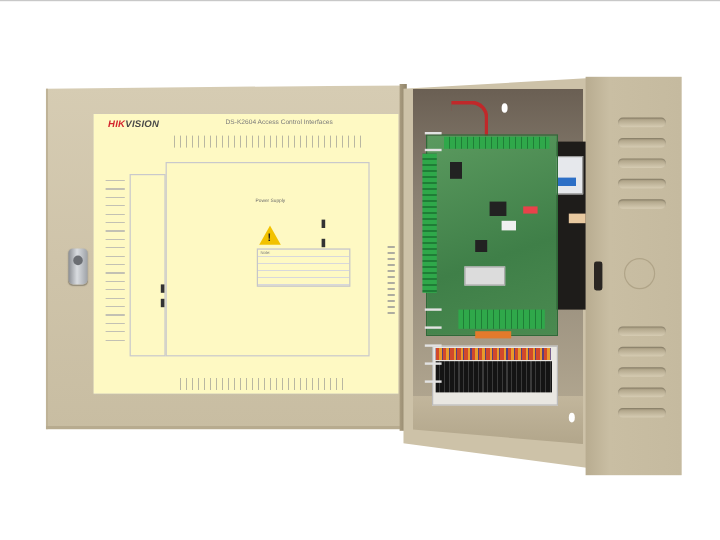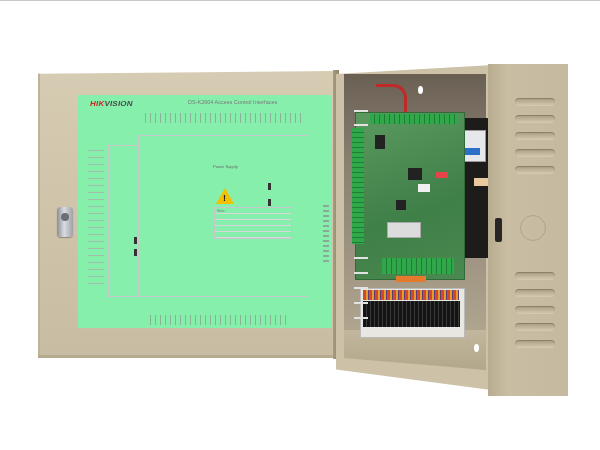--- a/index.html
+++ b/index.html
@@ -16,21 +16,21 @@
       background: linear-gradient(180deg, #d6ccb3 0%, #cfc4aa 50%, #c8bda2 100%);
       clip-path: polygon(0 1%, 100% 0, 100% 100%, 0 100%);
       box-shadow: inset 0 -3px 0 #b7ab8f, inset 2px 0 0 #bfb397;
     }
     .door-edge {
       position: absolute; left: 333px; top: 70px; width: 6px; height: 289px;
       background: linear-gradient(90deg, #a99c80, #8f8369);
     }
     .paper {
       position: absolute; left: 78px; top: 95px; width: 254px; height: 233px;
-      background: #86efac;
+      background: #fef9c3;
       box-shadow: 0 0 1px #c9c9c9;
     }
     .logo {
       position: absolute; left: 12px; top: 4px; font-size: 8px; font-weight: bold; font-style: italic;
       letter-spacing: 0.2px; color: #4a4a4a;
     }
     .logo .hik { color: #d3232b; }
     .doc-title { position: absolute; left: 110px; top: 4px; font-size: 5.5px; color: #7a7a7a; }
     .term-row {
       position: absolute; left: 67px; top: 18px; width: 156px; height: 10px;

